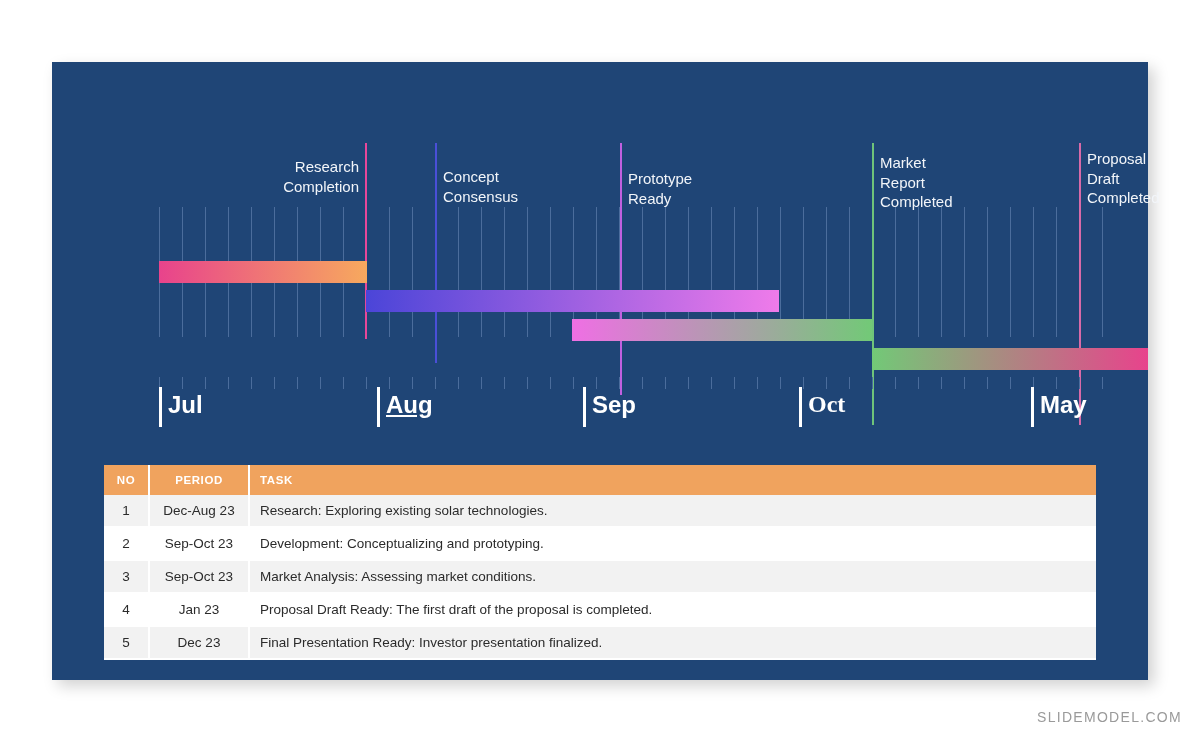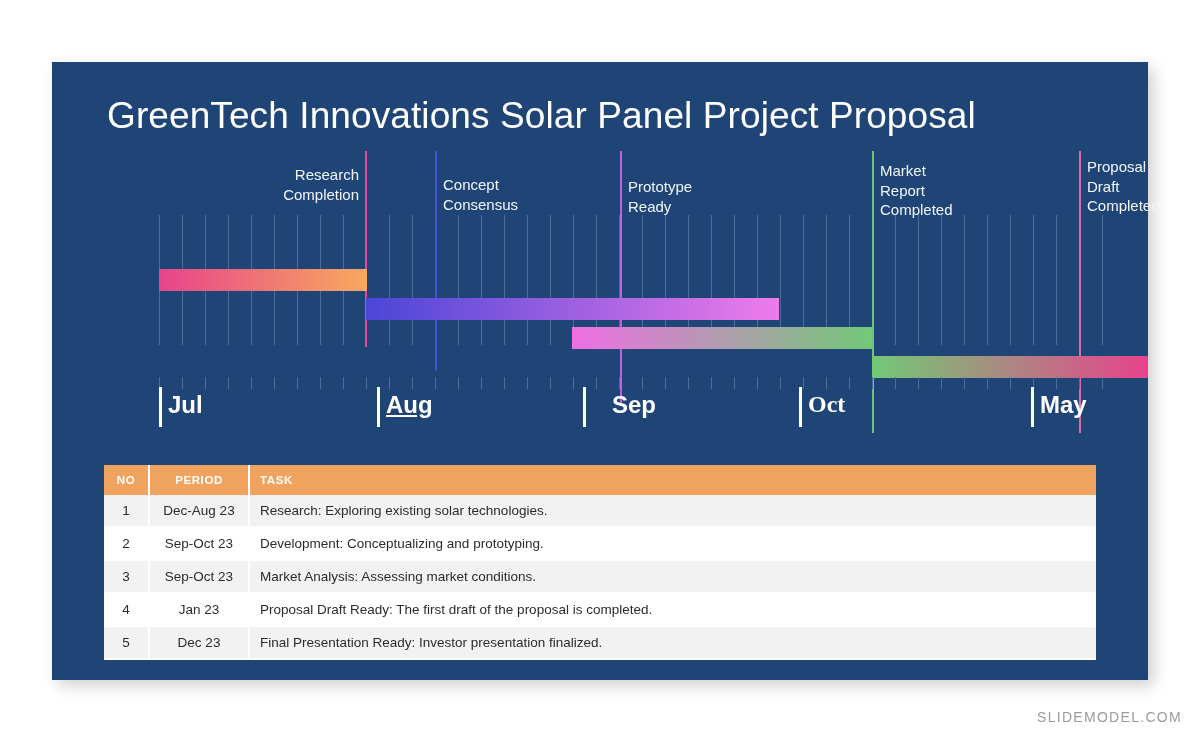--- a/index.html
+++ b/index.html
@@ -35,21 +35,21 @@
     color: #ffffff;
     letter-spacing: 0.1px;
     white-space: nowrap;
     font-weight: 400;
   }
 
   
   #gantt {
     position: absolute;
     left: 55px;
-    top: 85px;
+    top: 77px;
     width: 1000px;
     height: 265px;
   }
 
   .gridline {
     position: absolute;
     top: 68px;
     width: 1px;
     height: 130px;
     background: #4b6d9c;
@@ -152,21 +152,20 @@
     font-size: 14px;
     color: #9a9a9a;
     letter-spacing: 1.3px;
   }
 </style>
 </head>
 <body>
 
 <div id="slide-panel">
 
-  <div id="slide-title">GreenTech Innovations Solar Panel Project Proposal</div>
 
   <div id="gantt">
     <div id="gridlines">
         <div class="gridline" style="left: 52px;"></div>
         <div class="gridline" style="left: 75px;"></div>
         <div class="gridline" style="left: 98px;"></div>
         <div class="gridline" style="left: 121px;"></div>
         <div class="gridline" style="left: 144px;"></div>
         <div class="gridline" style="left: 167px;"></div>
         <div class="gridline" style="left: 190px;"></div>
@@ -274,21 +273,21 @@
       <div class="axis-tick" style="left: 903px; top: -10px; height: 12px; background: rgb(75, 109, 156);"></div>
       <div class="axis-tick" style="left: 926px; top: -10px; height: 12px; background: rgb(75, 109, 156);"></div>
       <div class="axis-tick" style="left: 949px; top: -10px; height: 12px; background: rgb(75, 109, 156);"></div>
       <div class="axis-tick" style="left: 972px; top: -10px; height: 12px; background: rgb(75, 109, 156);"></div>
       <div class="axis-tick" style="left: 995px; top: -10px; height: 12px; background: rgb(75, 109, 156);"></div>
       <div class="month-marker" style="left: 52px;"></div>
       <div class="month-name" style="left: 61px;">Jul</div>
       <div class="month-marker" style="left: 270px;"></div>
       <div class="month-name" style="left: 279px; text-decoration: underline;">Aug</div>
       <div class="month-marker" style="left: 476px;"></div>
-      <div class="month-name" style="left: 505px;">Sep</div>
+      <div class="month-name" style="left: 485px;">Sep</div>
       <div class="month-marker" style="left: 692px;"></div>
       <div class="month-name" style="left: 701px; font-family: Liberation Serif, serif;">Oct</div>
       <div class="month-marker" style="left: 924px;"></div>
       <div class="month-name" style="left: 933px;">May</div>
     </div>
 
   <table id="task-table">
     <thead>
       <tr>
         <th class="col-no">NO</th>

